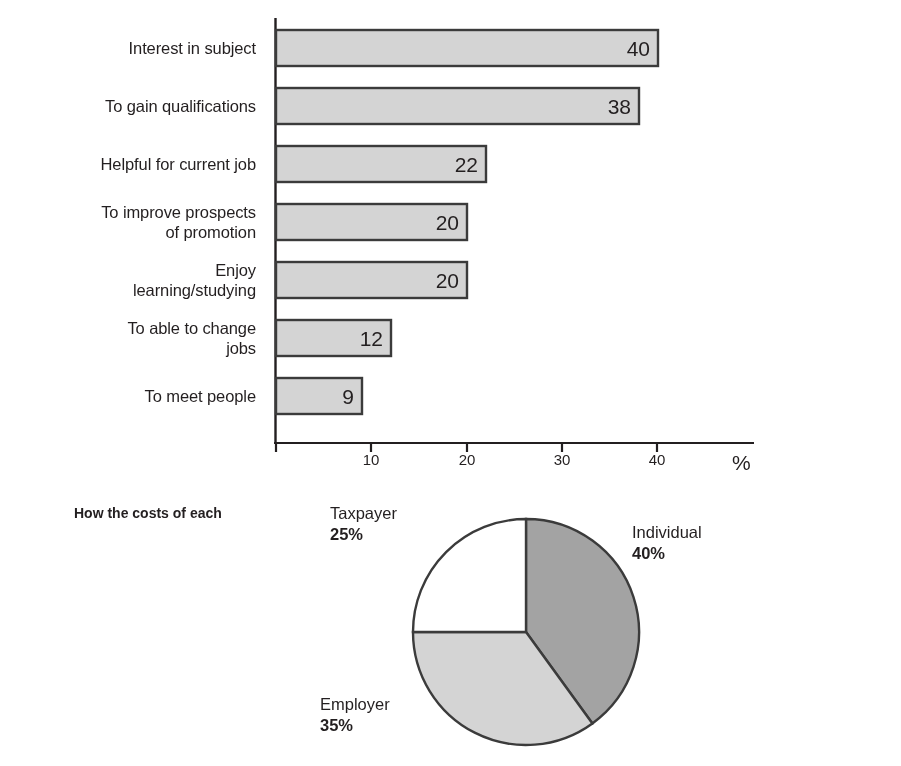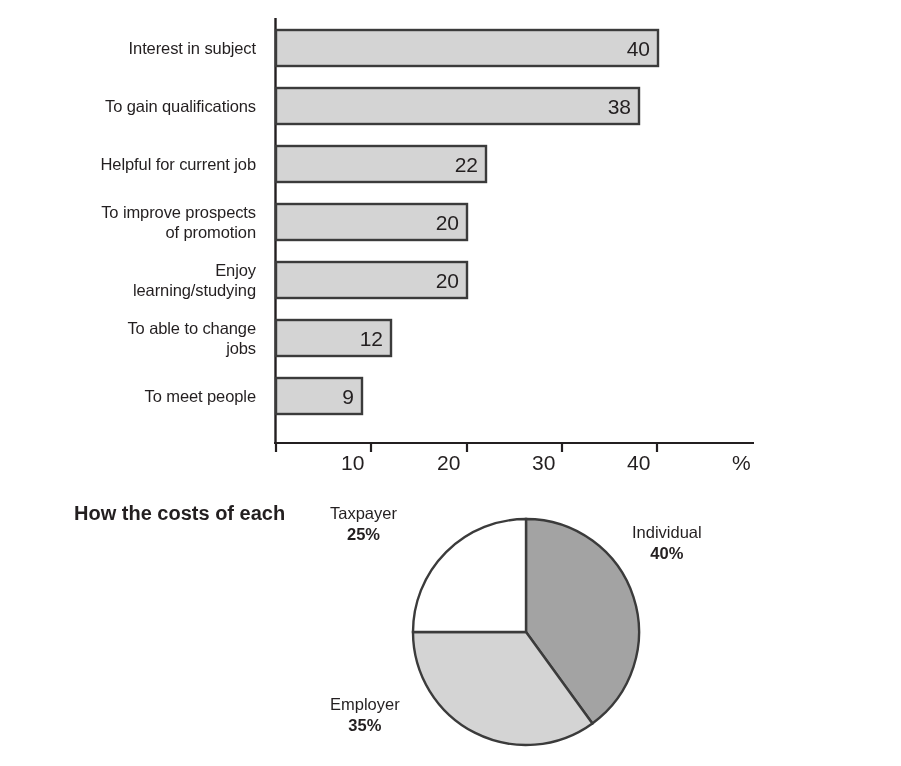--- a/index.html
+++ b/index.html
@@ -45,22 +45,23 @@
     position: absolute;
     font-size: 21px;
     line-height: 1;
     color: #231f20;
     text-align: right;
   }
 
   .tick-label {
     position: absolute;
     top: 452px;
-    font-size: 21px;
+    font-size: 15px;
     line-height: 1;
+    text-align: center;
     width: 60px;
     color: #231f20;
   }
   .axis-unit {
     position: absolute;
     top: 452px;
     left: 716px;
     font-size: 21px;
     line-height: 1;
     color: #231f20;
@@ -72,38 +73,37 @@
     left: 0;
     top: 490px;
     width: 901px;
     height: 276px;
   }
   #pie-title {
     position: absolute;
     left: 74px;
     top: 13px;
     width: 250px;
-    font-size: 20px;
+    font-size: 14px;
     font-weight: bold;
     line-height: 21px;
     color: #231f20;
   }
   .pie-callout {
     position: absolute;
     font-size: 16.5px;
     line-height: 21px;
     color: #231f20;
-    text-align: center;
   }
   .pie-callout .name { font-weight: normal; display: block; }
   .pie-callout .pct  { font-weight: bold;  display: block; }
 
   #callout-taxpayer   { left: 330px; top: 13px; }
   #callout-individual { left: 632px; top: 13px; margin-top: 19px; }
-  #callout-employer   { left: 330px; top: 204px; }
+  #callout-employer   { left: 320px; top: 204px; }
 
   #pie-svg {
     position: absolute;
     left: 408px;
     top: 23px;
   }
 </style>
 </head>
 <body>
 

